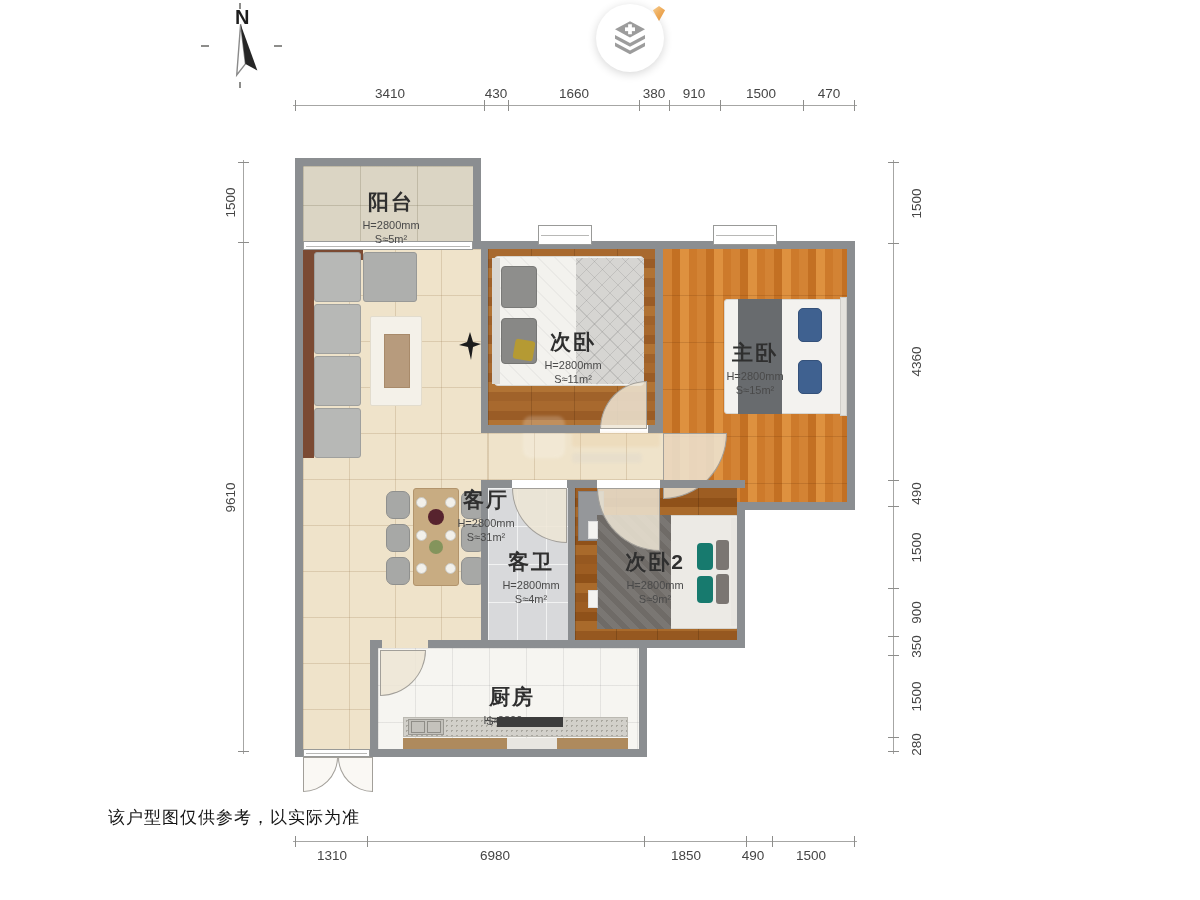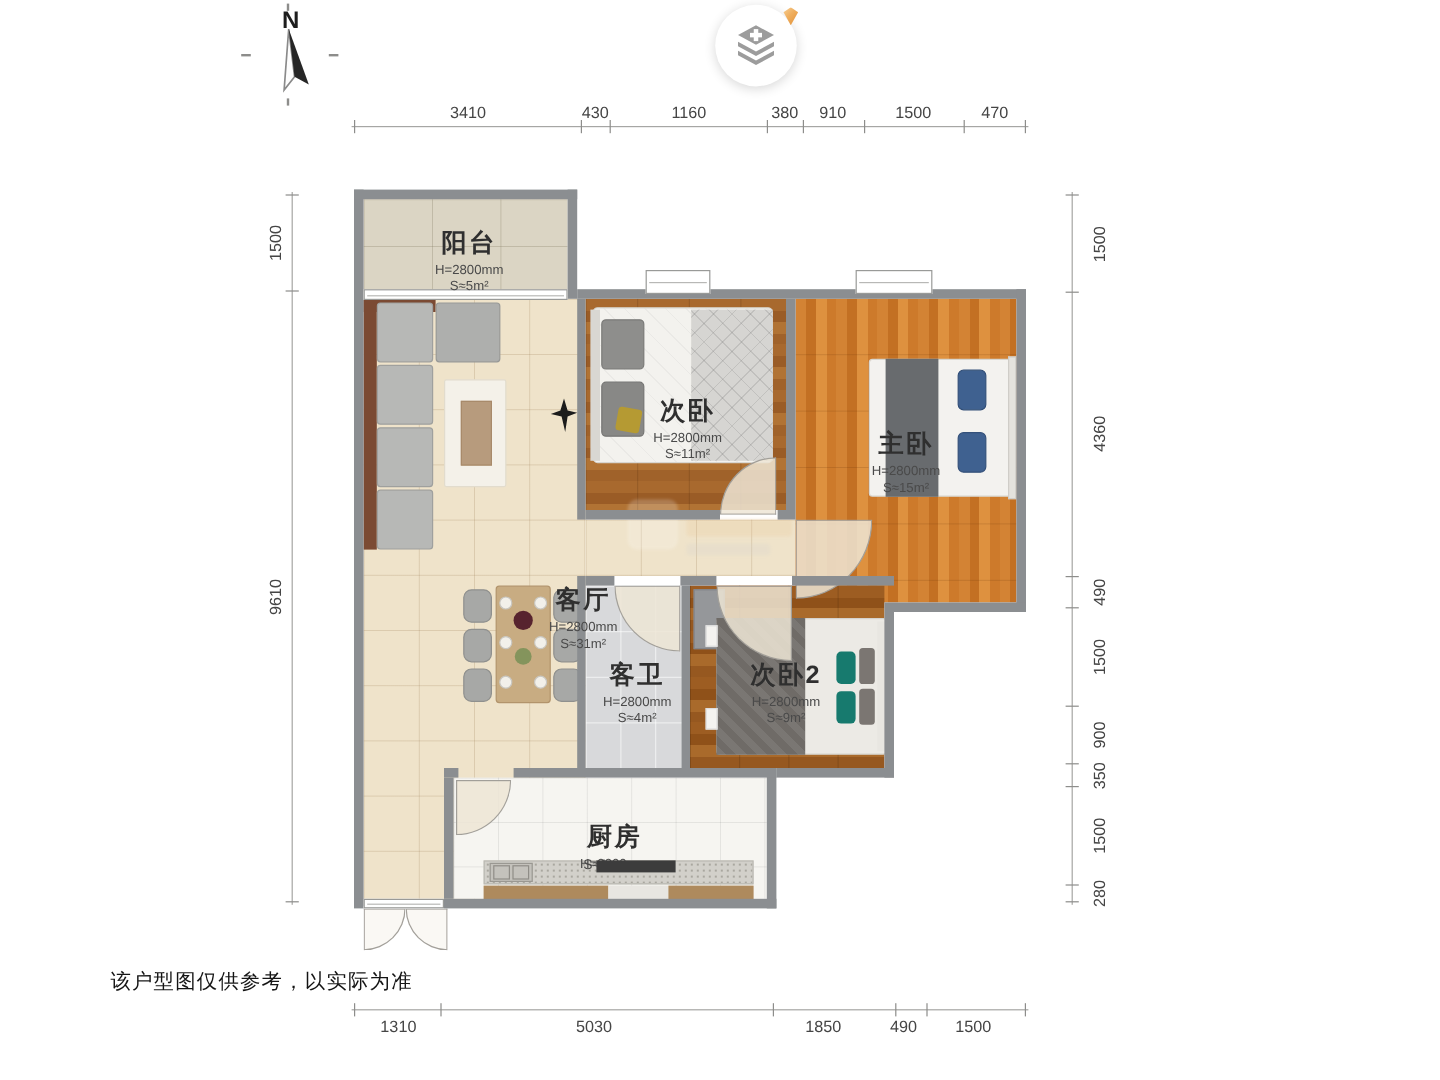--- a/index.html
+++ b/index.html
@@ -79,37 +79,37 @@
     <div class="tick" style="left:295px;top:100px;width:1px;height:11px"></div>
     <div class="tick" style="left:484px;top:100px;width:1px;height:11px"></div>
     <div class="tick" style="left:508px;top:100px;width:1px;height:11px"></div>
     <div class="tick" style="left:639px;top:100px;width:1px;height:11px"></div>
     <div class="tick" style="left:669px;top:100px;width:1px;height:11px"></div>
     <div class="tick" style="left:720px;top:100px;width:1px;height:11px"></div>
     <div class="tick" style="left:803px;top:100px;width:1px;height:11px"></div>
     <div class="tick" style="left:854px;top:100px;width:1px;height:11px"></div>
     <span class="dlabel" style="left:360px;top:86px">3410</span>
     <span class="dlabel" style="left:466px;top:86px">430</span>
-    <span class="dlabel" style="left:544px;top:86px">1160</span>
+    <span class="dlabel" style="left:544px;top:86px">1660</span>
     <span class="dlabel" style="left:624px;top:86px">380</span>
     <span class="dlabel" style="left:664px;top:86px">910</span>
     <span class="dlabel" style="left:731px;top:86px">1500</span>
     <span class="dlabel" style="left:799px;top:86px">470</span>
   </div>
 
   <div>
     <div class="dline" style="left:293px;top:841px;width:564px;height:1px"></div>
     <div class="tick" style="left:295px;top:836px;width:1px;height:11px"></div>
     <div class="tick" style="left:367px;top:836px;width:1px;height:11px"></div>
     <div class="tick" style="left:644px;top:836px;width:1px;height:11px"></div>
     <div class="tick" style="left:746px;top:836px;width:1px;height:11px"></div>
     <div class="tick" style="left:772px;top:836px;width:1px;height:11px"></div>
     <div class="tick" style="left:854px;top:836px;width:1px;height:11px"></div>
     <span class="dlabel" style="left:302px;top:848px">1310</span>
-    <span class="dlabel" style="left:465px;top:848px">5030</span>
+    <span class="dlabel" style="left:465px;top:848px">6980</span>
     <span class="dlabel" style="left:656px;top:848px">1850</span>
     <span class="dlabel" style="left:723px;top:848px">490</span>
     <span class="dlabel" style="left:781px;top:848px">1500</span>
   </div>
 
   <div>
     <div class="dline" style="left:243px;top:160px;width:1px;height:594px"></div>
     <div class="tick" style="left:238px;top:162px;width:11px;height:1px"></div>
     <div class="tick" style="left:238px;top:242px;width:11px;height:1px"></div>
     <div class="tick" style="left:238px;top:751px;width:11px;height:1px"></div>
@@ -248,21 +248,21 @@
   <div class="rl" style="left:336px;top:188px">
     <span class="nm">阳台</span>
     <span class="sub">H=2800mm</span>
     <span class="sub">S≈5m²</span>
   </div>
   <div class="rl" style="left:518px;top:328px">
     <span class="nm">次卧</span>
     <span class="sub">H=2800mm</span>
     <span class="sub">S≈11m²</span>
   </div>
-  <div class="rl" style="left:700px;top:356px">
+  <div class="rl" style="left:700px;top:339px">
     <span class="nm">主卧</span>
     <span class="sub">H=2800mm</span>
     <span class="sub">S≈15m²</span>
   </div>
   <div class="rl" style="left:431px;top:486px">
     <span class="nm">客厅</span>
     <span class="sub">H=2800mm</span>
     <span class="sub">S≈31m²</span>
   </div>
   <div class="rl" style="left:476px;top:548px">
@@ -276,15 +276,15 @@
     <span class="sub">S≈9m²</span>
   </div>
   <div class="rl" style="left:457px;top:683px">
     <span class="nm">厨房</span>
     <span class="sub">H=2800mm</span>
   </div>
   <span class="sub abs" style="left:486px;top:715px;font-size:11.5px;color:#4a4a4a;z-index:30">S≈1</span>
 
   <div class="furn" style="left:497px;top:717px;width:66px;height:10px;background:#3c3c3c;z-index:31"></div>
 
-  <div class="disclaimer" style="left:92px;top:806px">该户型图仅供参考，以实际为准</div>
+  <div class="disclaimer" style="left:108px;top:806px">该户型图仅供参考，以实际为准</div>
 
 </div>
 
 </body></html>

